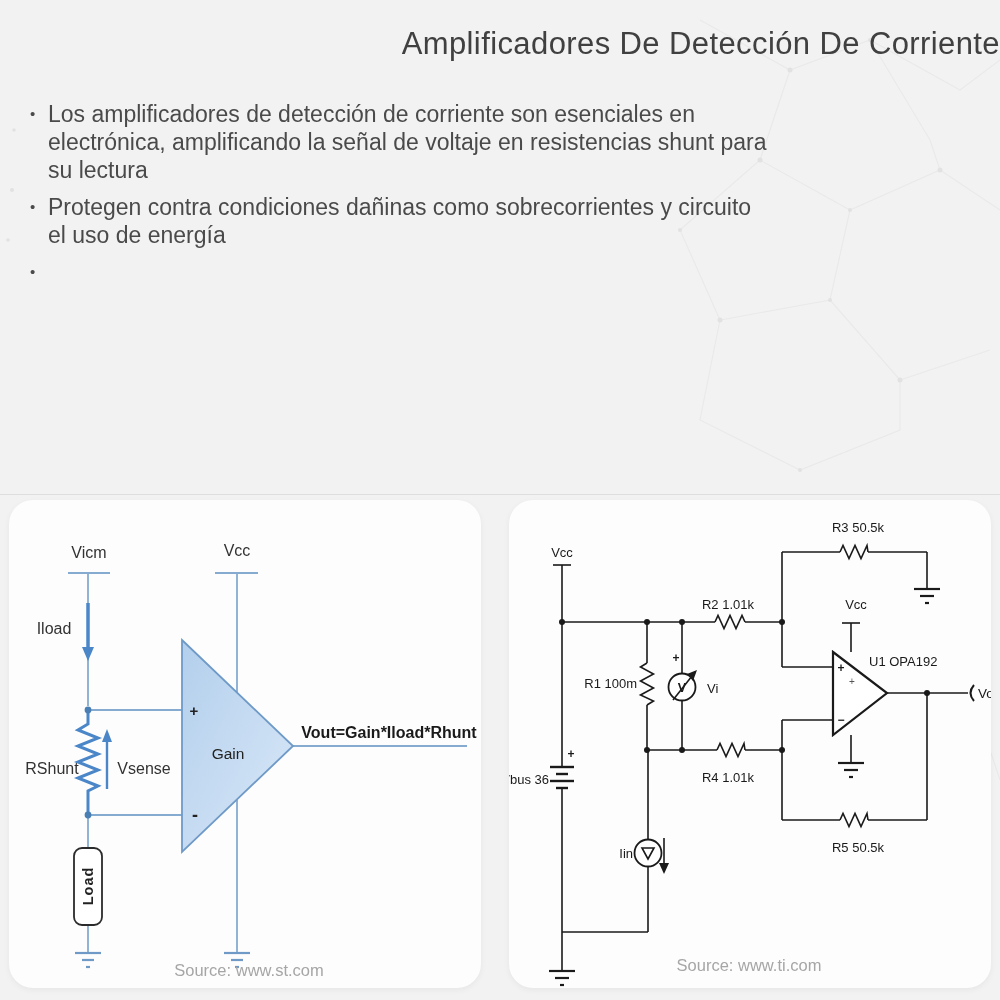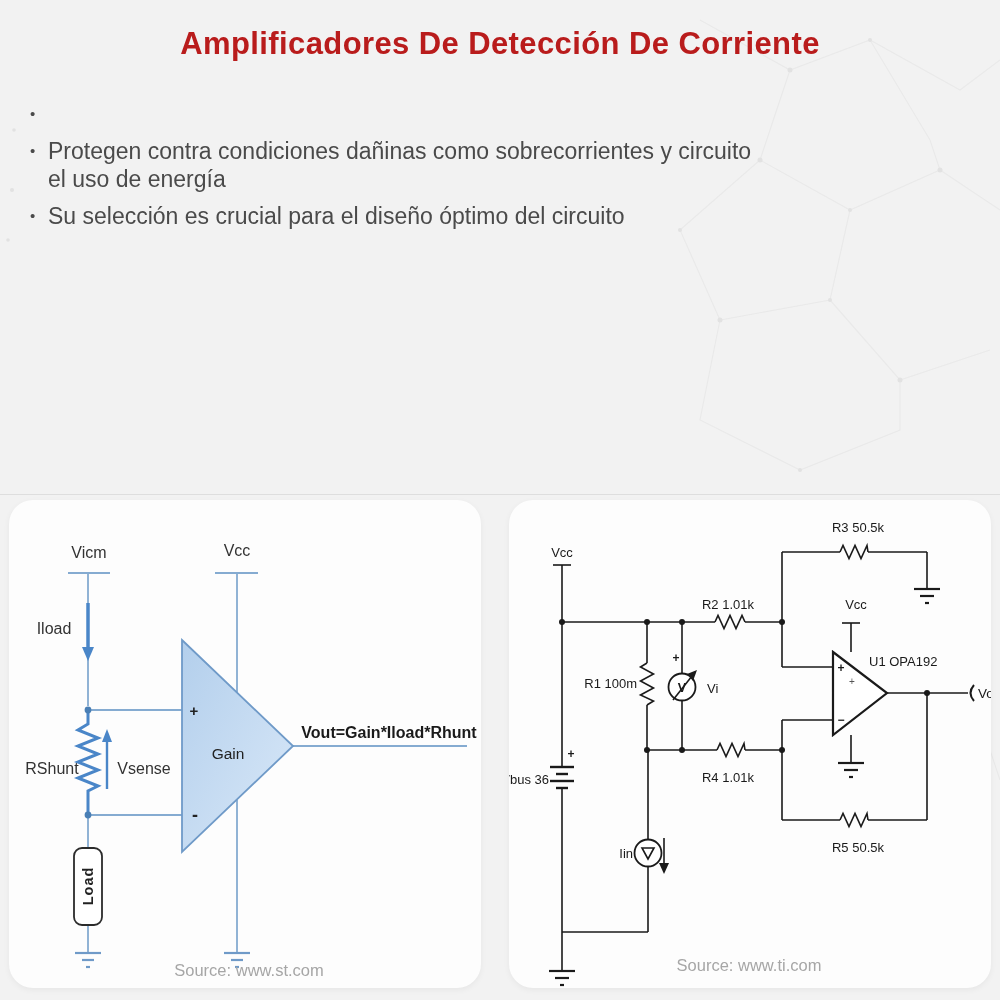--- a/index.html
+++ b/index.html
@@ -1,21 +1,21 @@
 <!DOCTYPE html>
 <html><head>
 <meta charset="utf-8">
 <style>
   html,body{margin:0;padding:0;}
   body{width:1000px;height:1000px;position:relative;overflow:hidden;
        background:#f2f2f2;font-family:"Liberation Sans",sans-serif;}
   .slide{position:absolute;inset:0;}
   .bg-pattern{position:absolute;top:0;left:0;width:1000px;height:1000px;pointer-events:none;}
-  .title{position:absolute;top:26px;left:0;width:1000px;text-align:center;
-         font-size:31px;font-weight:700;color:#b91c1c;letter-spacing:.4px;margin:0;}
+  .title{position:absolute;top:26px;left:0;width:1000px;text-align:right;
+         font-size:31px;font-weight:400;color:#404040;letter-spacing:.4px;margin:0;}
   .bullets{position:absolute;top:100px;left:30px;width:945px;margin:0;padding:0;list-style:none;}
   .bullets li{display:flex;margin-bottom:9px;}
   .bullets li.spaced{margin-top:7px;}
   .bullets .bullet{flex:0 0 18px;font-size:15px;line-height:28px;color:#4a4a4a;}
   .bullets .btext{font-size:23px;line-height:28px;color:#4a4a4a;white-space:pre-line;}
   .divider{position:absolute;top:494px;left:0;width:1000px;height:1px;background:#dedede;}
   .card{position:absolute;top:500px;height:488px;background:#fdfdfd;border-radius:24px;
         box-shadow:0 2px 6px rgba(0,0,0,.05);}
   .card.left{left:9px;width:472px;}
   .card.right{left:509px;width:482px;}
@@ -54,29 +54,31 @@
       <circle cx="8" cy="240" r="1.8"></circle>
         <circle cx="14" cy="130" r="1.8"></circle>
     </g>
   </svg>
 
   <h1 class="title">Amplificadores De Detección De Corriente</h1>
 
   <ul class="bullets">
     <li>
       <span class="bullet">•</span>
+      <span class="btext">Los amplificadores de detección de corriente son esenciales en
+electrónica, amplificando la señal de voltaje en resistencias shunt para
+su lectura</span>
     </li>
     <li>
       <span class="bullet">•</span>
       <span class="btext">Protegen contra condiciones dañinas como sobrecorrientes y circuito
 el uso de energía</span>
     </li>
     <li class="spaced">
       <span class="bullet">•</span>
-      <span class="btext">Su selección es crucial para el diseño óptimo del circuito</span>
     </li>
   </ul>
 
   <div class="divider"></div>
 
   <div class="card left">
     <svg width="472" height="488" viewBox="0 0 472 488">
       <defs>
         <linearGradient id="opampFill" x1="0" y1="0" x2="1" y2="1">
           <stop offset="0" stop-color="#b3cfec"></stop>

